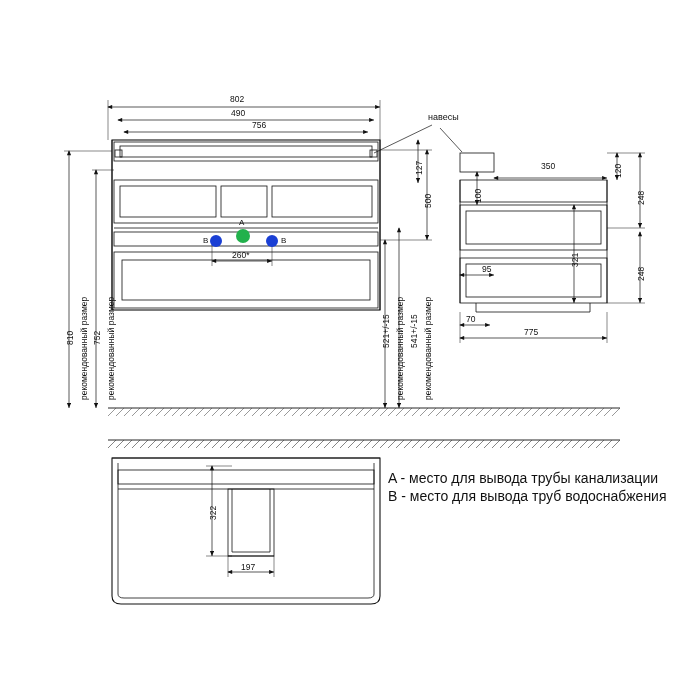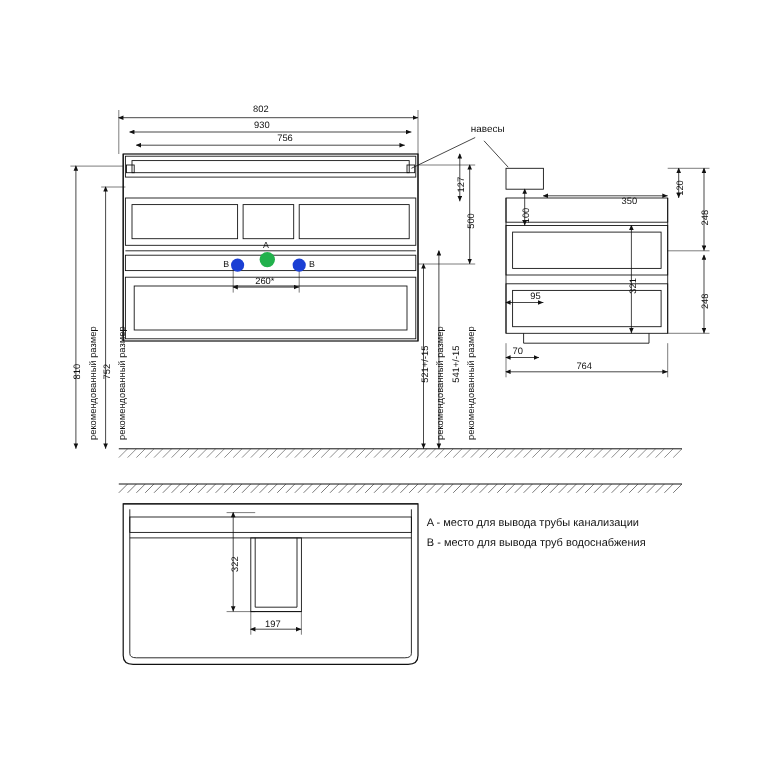--- a/index.html
+++ b/index.html
@@ -1,20 +1,20 @@
 <!DOCTYPE html>
 <html><head>
 <meta charset="utf-8">
 <style>
   html,body{margin:0;padding:0;background:#ffffff;}
   body{width:700px;height:700px;font-family:"Liberation Sans",sans-serif;color:#1a1a1a;}
   #sheet{position:relative;width:696px;height:700px;overflow:hidden;}
   .lbl{position:absolute;font-size:8.5px;color:#111;white-space:nowrap;line-height:1;}
   .lbl.v{transform-origin:0 0;transform:rotate(-90deg);}
-  .legend{position:absolute;font-size:10px;color:#111;white-space:nowrap;}
+  .legend{position:absolute;font-size:14px;color:#111;white-space:nowrap;}
   svg{position:absolute;left:0;top:0;}
 </style>
 </head>
 <body>
 
 <div id="sheet">
 
   <svg width="700" height="700">
     <defs>
       <marker id="arrS" markerWidth="8" markerHeight="8" refX="7" refY="3" orient="auto">
@@ -296,40 +296,40 @@
     </g>
 
     <g>
       <circle cx="243" cy="236" r="7" fill="#22b14c" stroke="none"></circle>
       <circle cx="216" cy="241" r="6" fill="#1a3fd4" stroke="none"></circle>
       <circle cx="272" cy="241" r="6" fill="#1a3fd4" stroke="none"></circle>
     </g>
   </svg>
 
   <div class="lbl" style="left:230px;top:95px;">802</div>
-  <div class="lbl" style="left:231px;top:109px;">930</div>
+  <div class="lbl" style="left:231px;top:109px;">490</div>
   <div class="lbl" style="left:233px;top:121px;margin-left:19px;">756</div>
   <div class="lbl" style="left:232px;top:251px;">260*</div>
 
   <div class="lbl v" style="left:66px;top:345px;">810</div>
   <div class="lbl v" style="left:80px;top:400px;">рекомендованный размер</div>
   <div class="lbl v" style="left:93px;top:345px;">752</div>
   <div class="lbl v" style="left:107px;top:400px;">рекомендованный размер</div>
 
   <div class="lbl v" style="left:424px;top:208px;">500</div>
   <div class="lbl v" style="left:382px;top:348px;">521+/-15</div>
   <div class="lbl v" style="left:396px;top:400px;">рекомендованный размер</div>
   <div class="lbl v" style="left:410px;top:348px;">541+/-15</div>
   <div class="lbl v" style="left:424px;top:400px;">рекомендованный размер</div>
   <div class="lbl v" style="left:415px;top:175px;">127</div>
 
   <div class="lbl" style="left:428px;top:113px;font-size:9px;text-align:center;">навесы</div>
 
-  <div class="lbl" style="left:541px;top:178px;margin-left:24px;">350</div>
-  <div class="lbl" style="left:524px;top:328px;">764</div>
+  <div class="lbl" style="left:541px;top:162px;">350</div>
+  <div class="lbl" style="left:524px;top:328px;">775</div>
   <div class="lbl" style="left:482px;top:265px;">95</div>
   <div class="lbl" style="left:466px;top:315px;">70</div>
   <div class="lbl v" style="left:474px;top:203px;">100</div>
   <div class="lbl v" style="left:614px;top:178px;">120</div>
   <div class="lbl v" style="left:571px;top:267px;">321</div>
   <div class="lbl v" style="left:637px;top:205px;">248</div>
   <div class="lbl v" style="left:637px;top:281px;">248</div>
 
   <div class="lbl v" style="left:209px;top:520px;">322</div>
   <div class="lbl" style="left:241px;top:563px;">197</div>

